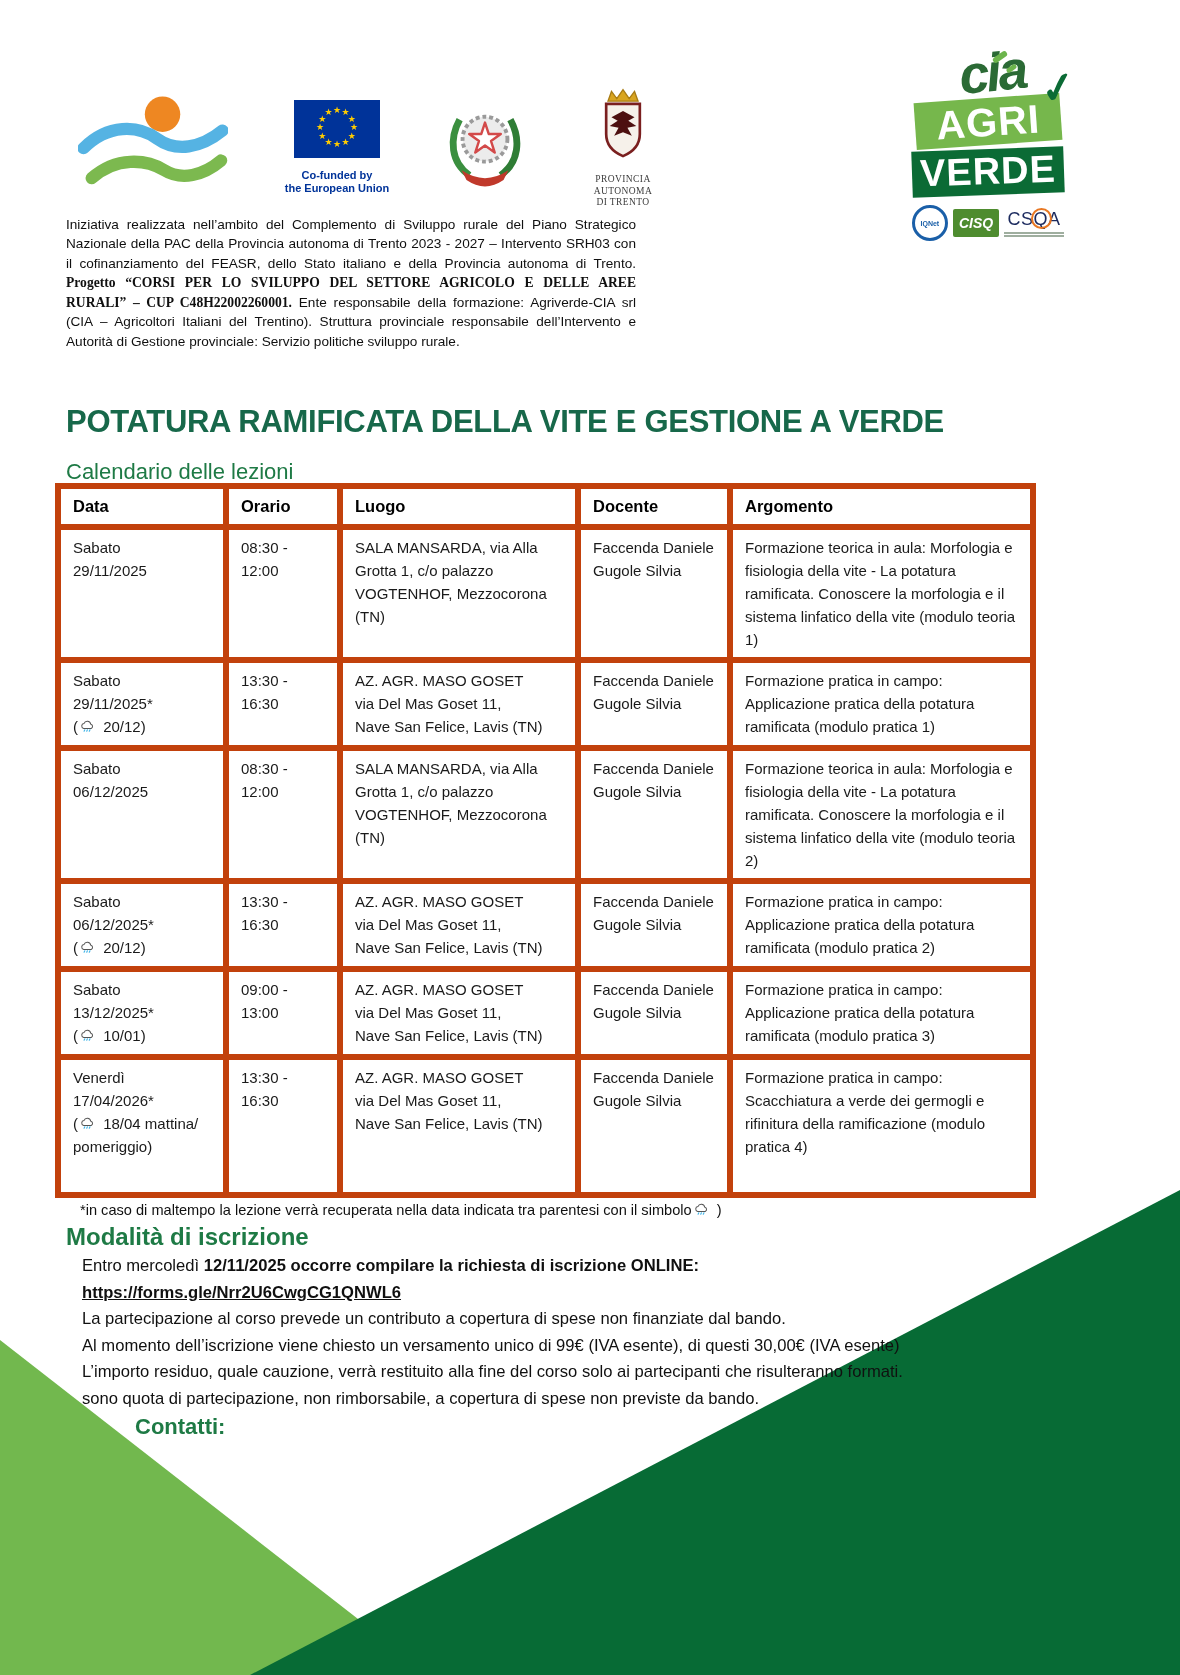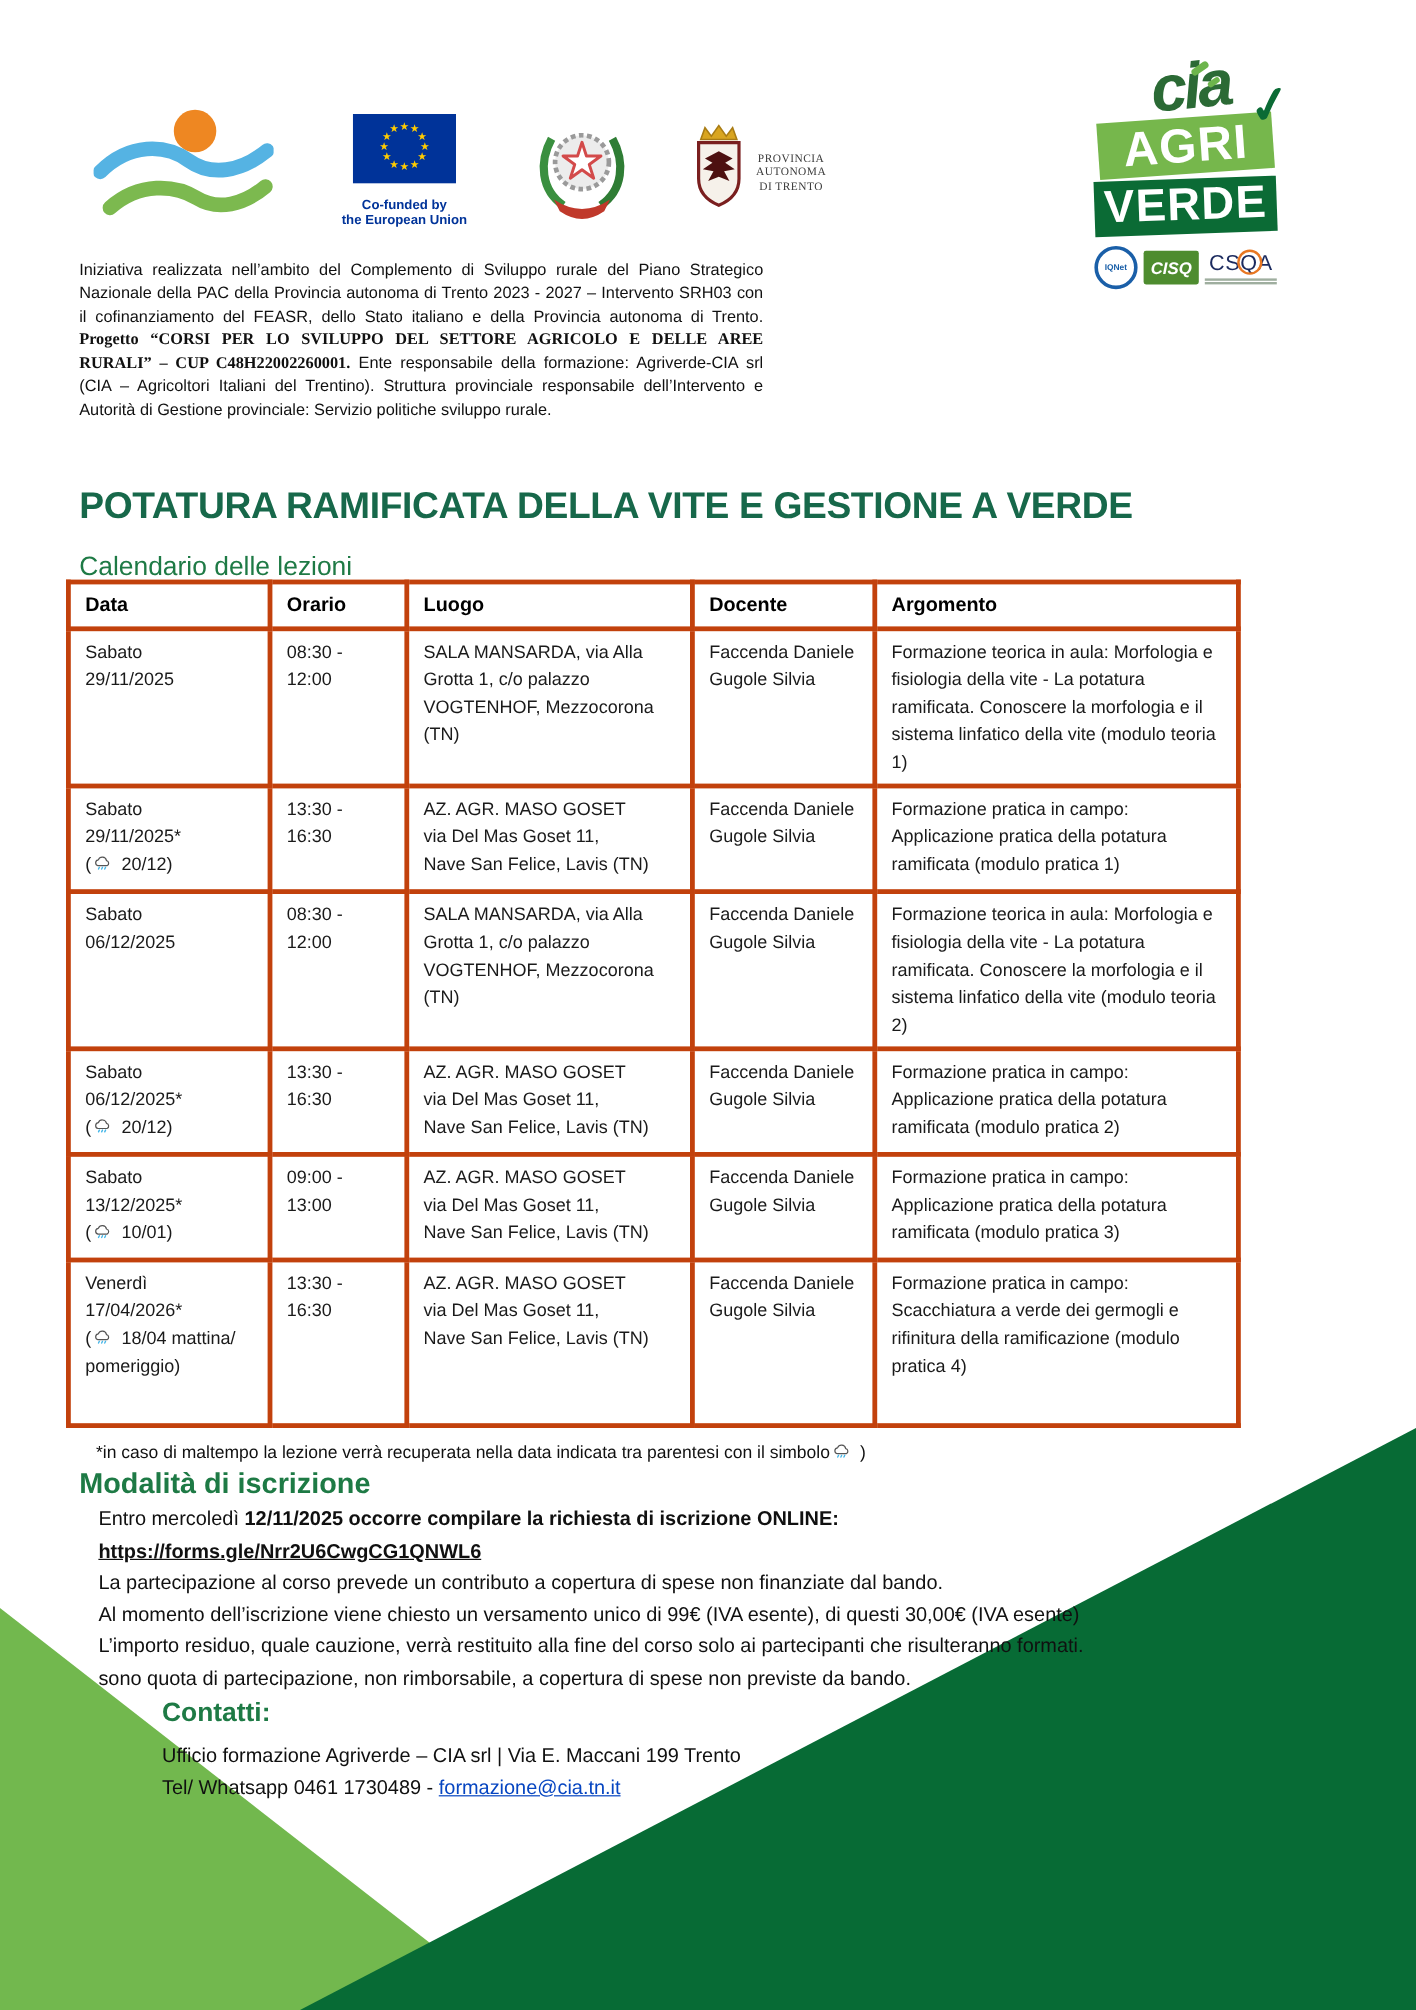--- a/index.html
+++ b/index.html
@@ -6,21 +6,21 @@
   #page{position:relative;width:1180px;height:1675px;background:#ffffff;overflow:hidden;
         font-family:"Liberation Sans",sans-serif;color:#111;}
   
   .tri{position:absolute;inset:0;pointer-events:none;}
   #tri-light{background:#72b84e;clip-path:polygon(0 1340px,430px 1675px,0 1675px);z-index:1;}
   #tri-dark{background:#076b35;clip-path:polygon(250px 1675px,1180px 1190px,1180px 1675px);z-index:2;}
   
   #logos{position:absolute;left:78px;top:86px;display:flex;align-items:center;gap:44px;z-index:3;}
   .eu-block{display:flex;flex-direction:column;align-items:center;width:130px;}
   .eu-caption{margin-top:7px;font-size:11px;line-height:13px;font-weight:bold;color:#003399;text-align:center;}
-  .trento-block{display:flex;flex-direction:row;align-items:center;width:110px;}
+  .trento-block{display:flex;flex-direction:column;align-items:center;width:110px;}
   .trento-caption{margin-top:4px;font-family:"Liberation Serif",serif;font-size:9.5px;line-height:11.5px;
                   letter-spacing:.4px;color:#3c3c3c;text-align:center;}
   
   #agriverde{position:absolute;right:112px;top:48px;width:160px;z-index:3;text-align:center;}
   .cia-script{font-size:54px;font-weight:800;font-style:italic;color:#2b6a35;letter-spacing:-3px;
               line-height:48px;transform:rotate(-6deg);display:inline-block;margin-left:8px;}
   .cia-leaf{position:absolute;width:16px;height:6px;background:#6db54c;border-radius:3px;
             transform:rotate(-35deg);left:84px;top:6px;}
   .cia-leaf2{position:absolute;width:11px;height:5px;background:#6db54c;border-radius:3px;
             transform:rotate(-35deg);left:98px;top:18px;}
@@ -45,21 +45,21 @@
   #intro{position:absolute;left:66px;top:201px;width:570px;font-size:13.6px;line-height:19.5px;
          text-align:justify;color:#101010;z-index:3;}
   #intro b{font-weight:700;font-family:Liberation Serif, serif;}
   
   #title{position:absolute;left:66px;top:383px;font-size:31px;font-weight:800;color:#17684a;
          letter-spacing:-.3px;z-index:3;white-space:nowrap;text-align:center;}
   #cal-heading{position:absolute;left:66px;top:441px;font-size:22px;font-weight:400;color:#1e7a45;z-index:3;}
   
   #cal-table{position:absolute;left:55px;top:483px;width:975px;border-collapse:collapse;z-index:3;
              table-layout:fixed;}
-  #cal-table th,#cal-table td{border:4px solid #c2410c;vertical-align:top;text-align:left;
+  #cal-table th,#cal-table td{border:6px solid #c2410c;vertical-align:top;text-align:left;
              padding:6px 10px 6px 12px;}
   #cal-table th{font-size:16.5px;font-weight:700;padding-top:8px;padding-bottom:8px;color:#000;}
   #cal-table td{font-size:15px;line-height:23px;color:#1a1a1a;}
   col.w-data{width:168px;} col.w-orario{width:114px;} col.w-luogo{width:238px;}
   col.w-docente{width:152px;} col.w-argomento{width:303px;}
   td.c-luogo{font-size:13.3px;line-height:20px;white-space:pre-line;}
   td.c-docente{white-space:pre-line;}
   td.c-argomento{line-height:22.5px;}
   .recovery{white-space:pre-line;}
   .cloud-svg{vertical-align:-2px;margin:0 3px 0 1px;}
@@ -307,19 +307,15 @@
   <div id="iscrizione">
     <div><span>Entro mercoledì </span><b>12/11/2025 occorre compilare la richiesta di iscrizione ONLINE</b><b>: </b><a id="form-link" href="#">https://forms.gle/Nrr2U6CwgCG1QNWL6</a></div>
     <div>La partecipazione al corso prevede un contributo a copertura di spese non finanziate dal bando.</div>
     <div>Al momento dell’iscrizione viene chiesto un versamento unico di 99€ (IVA esente), di questi 30,00€ (IVA esente)</div>
     <div style="max-width:880px;">L’importo residuo, quale cauzione, verrà restituito alla fine del corso solo ai partecipanti che risulteranno formati.</div>
     <div>sono quota di partecipazione, non rimborsabile, a copertura di spese non previste da bando.</div>
   </div>
 
   <div id="contatti">
     <div id="contatti-heading">Contatti:</div>
-    <div id="contatti-lines">
-      <div>Ufficio formazione Agriverde – CIA srl | Via E. Maccani 199 Trento</div>
-      <div><span>Tel/ Whatsapp 0461 1730489 - </span><a id="email-link" href="#">formazione@cia.tn.it</a></div>
-    </div>
   </div>
 
 </div>
 
 </body></html>

